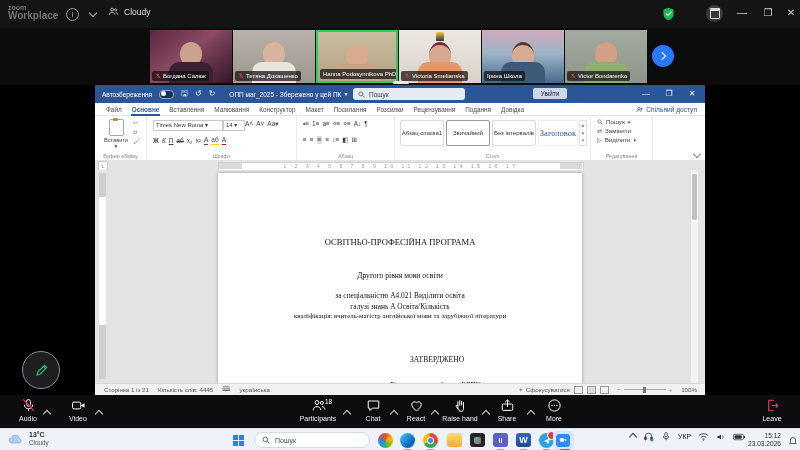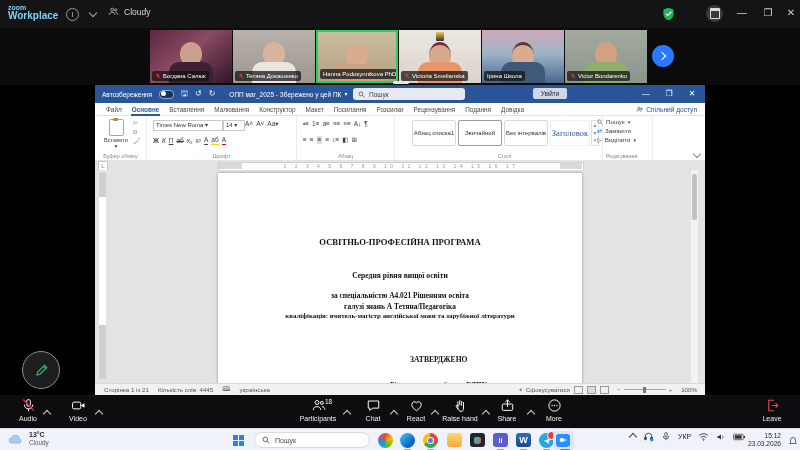--- a/index.html
+++ b/index.html
@@ -2,21 +2,21 @@
 <html><head>
 <meta charset="utf-8">
 <style>
   html,body{margin:0;padding:0;}
   body{width:800px;height:450px;background:#000;font-family:"Liberation Sans",sans-serif;overflow:hidden;position:relative;}
   .abs{position:absolute;}
   svg{display:block;}
 
   
   .ztop{left:0;top:0;width:800px;height:28px;background:#141414;color:#ddd;}
-  .zlogo{left:8px;top:4px;line-height:1;color:#7dd3fc;}
+  .zlogo{left:8px;top:4px;line-height:1;color:#737373;}
   .zlogo .b1{font-size:7px;font-weight:700;display:block;}
   .zlogo .b2{font-size:10px;font-weight:700;display:block;}
   .infoc{left:66px;top:8px;width:11px;height:11px;border:1px solid #9a9a9a;border-radius:50%;color:#bbb;font-size:8px;text-align:center;line-height:11px;}
   .chev{display:inline-block;width:5px;height:5px;border-left:1.2px solid #aaa;border-top:1.2px solid #aaa;}
   .chev.down{transform:rotate(-135deg);}
   .chev.up{transform:rotate(45deg);}
   .mtab{left:108px;top:6px;display:flex;align-items:center;gap:5px;color:#ddd;font-size:8.5px;}
   .stab{left:238px;top:3px;width:204px;height:25px;background:#2d2d30;border-radius:8px 8px 0 0;display:flex;align-items:center;gap:6px;padding:0 8px;box-sizing:border-box;color:#e8e8e8;font-size:8.5px;}
   .ptile{width:11px;height:11px;border-radius:3px;background:#7b5cf0;display:flex;align-items:center;justify-content:center;}
   .ptile i{display:block;width:6px;height:4px;background:#fff;border-radius:1px;}
@@ -76,21 +76,21 @@
 
   .wrul{left:0;top:75px;width:610px;height:10px;background:#e3e3e3;}
   .rulinner{position:absolute;left:123px;top:1.5px;width:364px;height:7px;background:#fff;border:0.5px solid #d0d0d0;color:#999;font-size:5px;line-height:7px;text-align:center;letter-spacing:3.5px;overflow:hidden;white-space:nowrap;}
   .rulmarg{position:absolute;top:1.5px;height:7px;background:#cfcfcf;opacity:.8;}
   .tabsel{left:3px;top:1px;width:8px;height:8px;background:#fff;border:1px solid #c9c9c9;color:#888;font-size:6px;line-height:8px;text-align:center;}
 
   .wdoc{left:0;top:85px;width:610px;height:213px;background:#e3e3e3;overflow:hidden;}
   .vrul{left:4px;top:3px;width:7px;height:206px;background:#cfcfcf;}
   .vrul i{position:absolute;left:0;top:24px;width:7px;height:128px;background:#fff;display:block;}
   .wpage{left:123px;top:3px;width:364px;height:230px;background:#fff;box-shadow:0 0 3px rgba(0,0,0,.35);font-family:"Liberation Serif",serif;color:#111;}
-  .dline{position:absolute;left:20px;right:20px;text-align:center;font-weight:700;}
+  .dline{position:absolute;left:20px;right:20px;text-align:center;font-weight:400;}
   .vsb{left:596px;top:0;width:7px;height:213px;background:#f2f2f2;}
   .vsb i{position:absolute;left:1px;top:4px;width:5px;height:46px;background:#c1c1c1;border-radius:2px;}
 
   .wstat{left:0;top:298px;width:610px;height:12px;background:#f1f1f1;border-top:1px solid #d8d8d8;box-sizing:border-box;font-size:6.2px;color:#555;display:flex;align-items:center;}
   .ws-el{margin-left:9px;white-space:nowrap;}
   .viewico{width:9px;height:8px;border:1px solid #9a9a9a;margin-left:4px;box-sizing:border-box;}
   .viewico.sel{background:#dcdcdc;}
   .zslider{margin-left:8px;display:flex;align-items:center;gap:3px;color:#777;}
   .ztrack{width:42px;height:1px;background:#a8a8a8;position:relative;}
   .zthumb{position:absolute;left:19px;top:-2.5px;width:3px;height:6px;background:#777;}
@@ -325,21 +325,21 @@
         <span class="ib">≡</span>
         <span class="ib" style="background:#dcdcdc;padding:0 1px;">≡</span>
         <span class="ib">≡</span>
         <span class="ib">↕≡</span>
         <span class="ib">◧</span>
         <span class="ib">⊞</span>
       </span>
       <div class="glabel">Абзац</div>
     </div>
 
-    <div class="grp" style="left:312px;width:196px;">
+    <div class="grp" style="left:300px;width:196px;">
       <div class="stcard" style="left:5px;">
           <span>Абзац списка1</span>
         </div>
       <div class="stcard selected" style="left:51px;">
           <span>Звичайний</span>
         </div>
       <div class="stcard" style="left:97px;">
           <span>Без інтервалів</span>
         </div>
       <div class="stcard heading" style="left:143px;width:40px;">
@@ -382,23 +382,23 @@
     <div class="rulmarg" style="left:123.5px;width:23px;"></div>
     <div class="rulmarg" style="left:465px;width:22px;"></div>
   </div>
 
   <div class="abs wdoc">
     <div class="abs vrul">
         <i></i>
       </div>
     <div class="abs wpage">
       <div class="dline" style="top:64px;font-size:8.6px;">ОСВІТНЬО-ПРОФЕСІЙНА ПРОГРАМА</div>
-      <div class="dline" style="top:98px;font-size:7.6px;">Середня рівня вищої освіти</div>
-      <div class="dline" style="top:118px;font-size:7.4px;">за спеціальністю А4.021 Рішенням освіта</div>
-      <div class="dline" style="top:128.5px;font-size:7.4px;">галузі знань А Тетяна/Педагогіка</div>
+      <div class="dline" style="top:98px;font-size:7.6px;">Другого рівня мови освіти</div>
+      <div class="dline" style="top:118px;font-size:7.4px;">за спеціальністю А4.021 Виділити освіта</div>
+      <div class="dline" style="top:128.5px;font-size:7.4px;">галузі знань А Освіта/Кількість</div>
       <div class="dline" style="top:139px;font-size:6.9px;left:6px;right:6px;">кваліфікація: вчитель-магістр англійської мови та зарубіжної літератури</div>
       <div class="dline" style="top:182px;left:192px;right:auto;font-size:7.6px;text-align:left;">ЗАТВЕРДЖЕНО</div>
       <div class="dline" style="top:208px;left:172px;right:auto;font-size:7.4px;text-align:left;">Рішенням вченої ради БДПУ</div>
     </div>
     <div class="abs vsb">
         <i></i>
       </div>
   </div>
 
   <div class="abs wstat">

